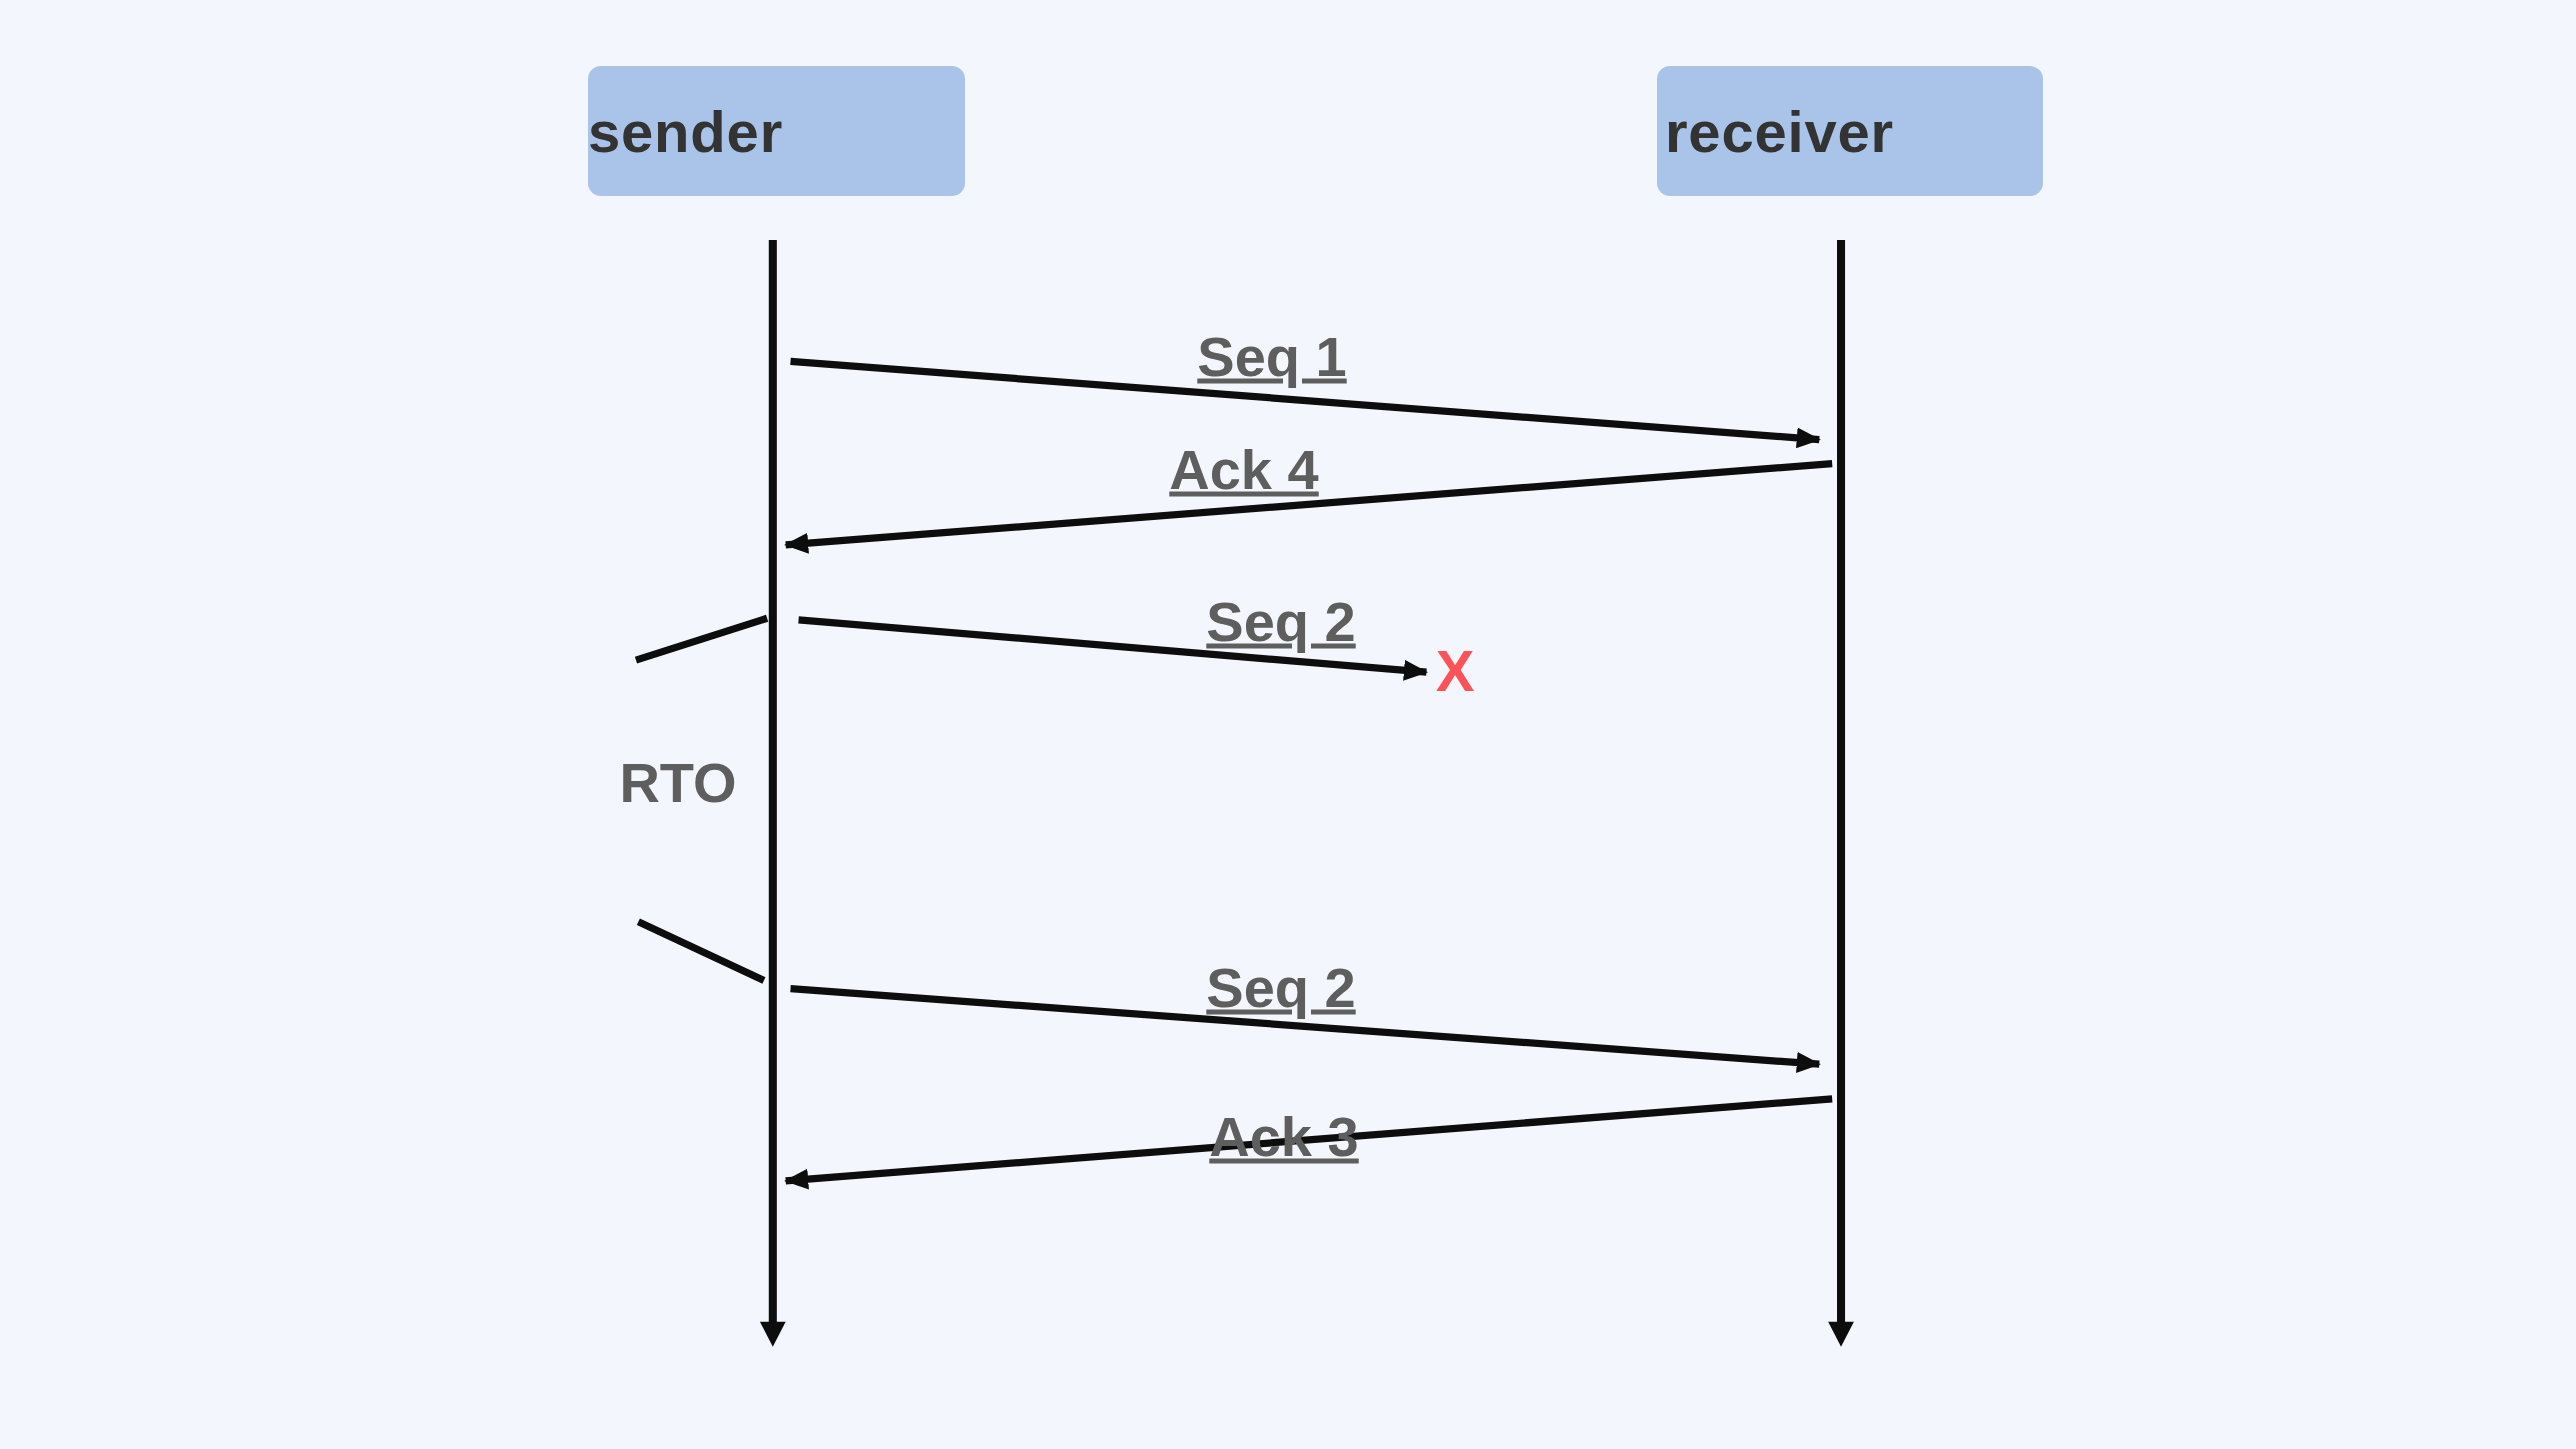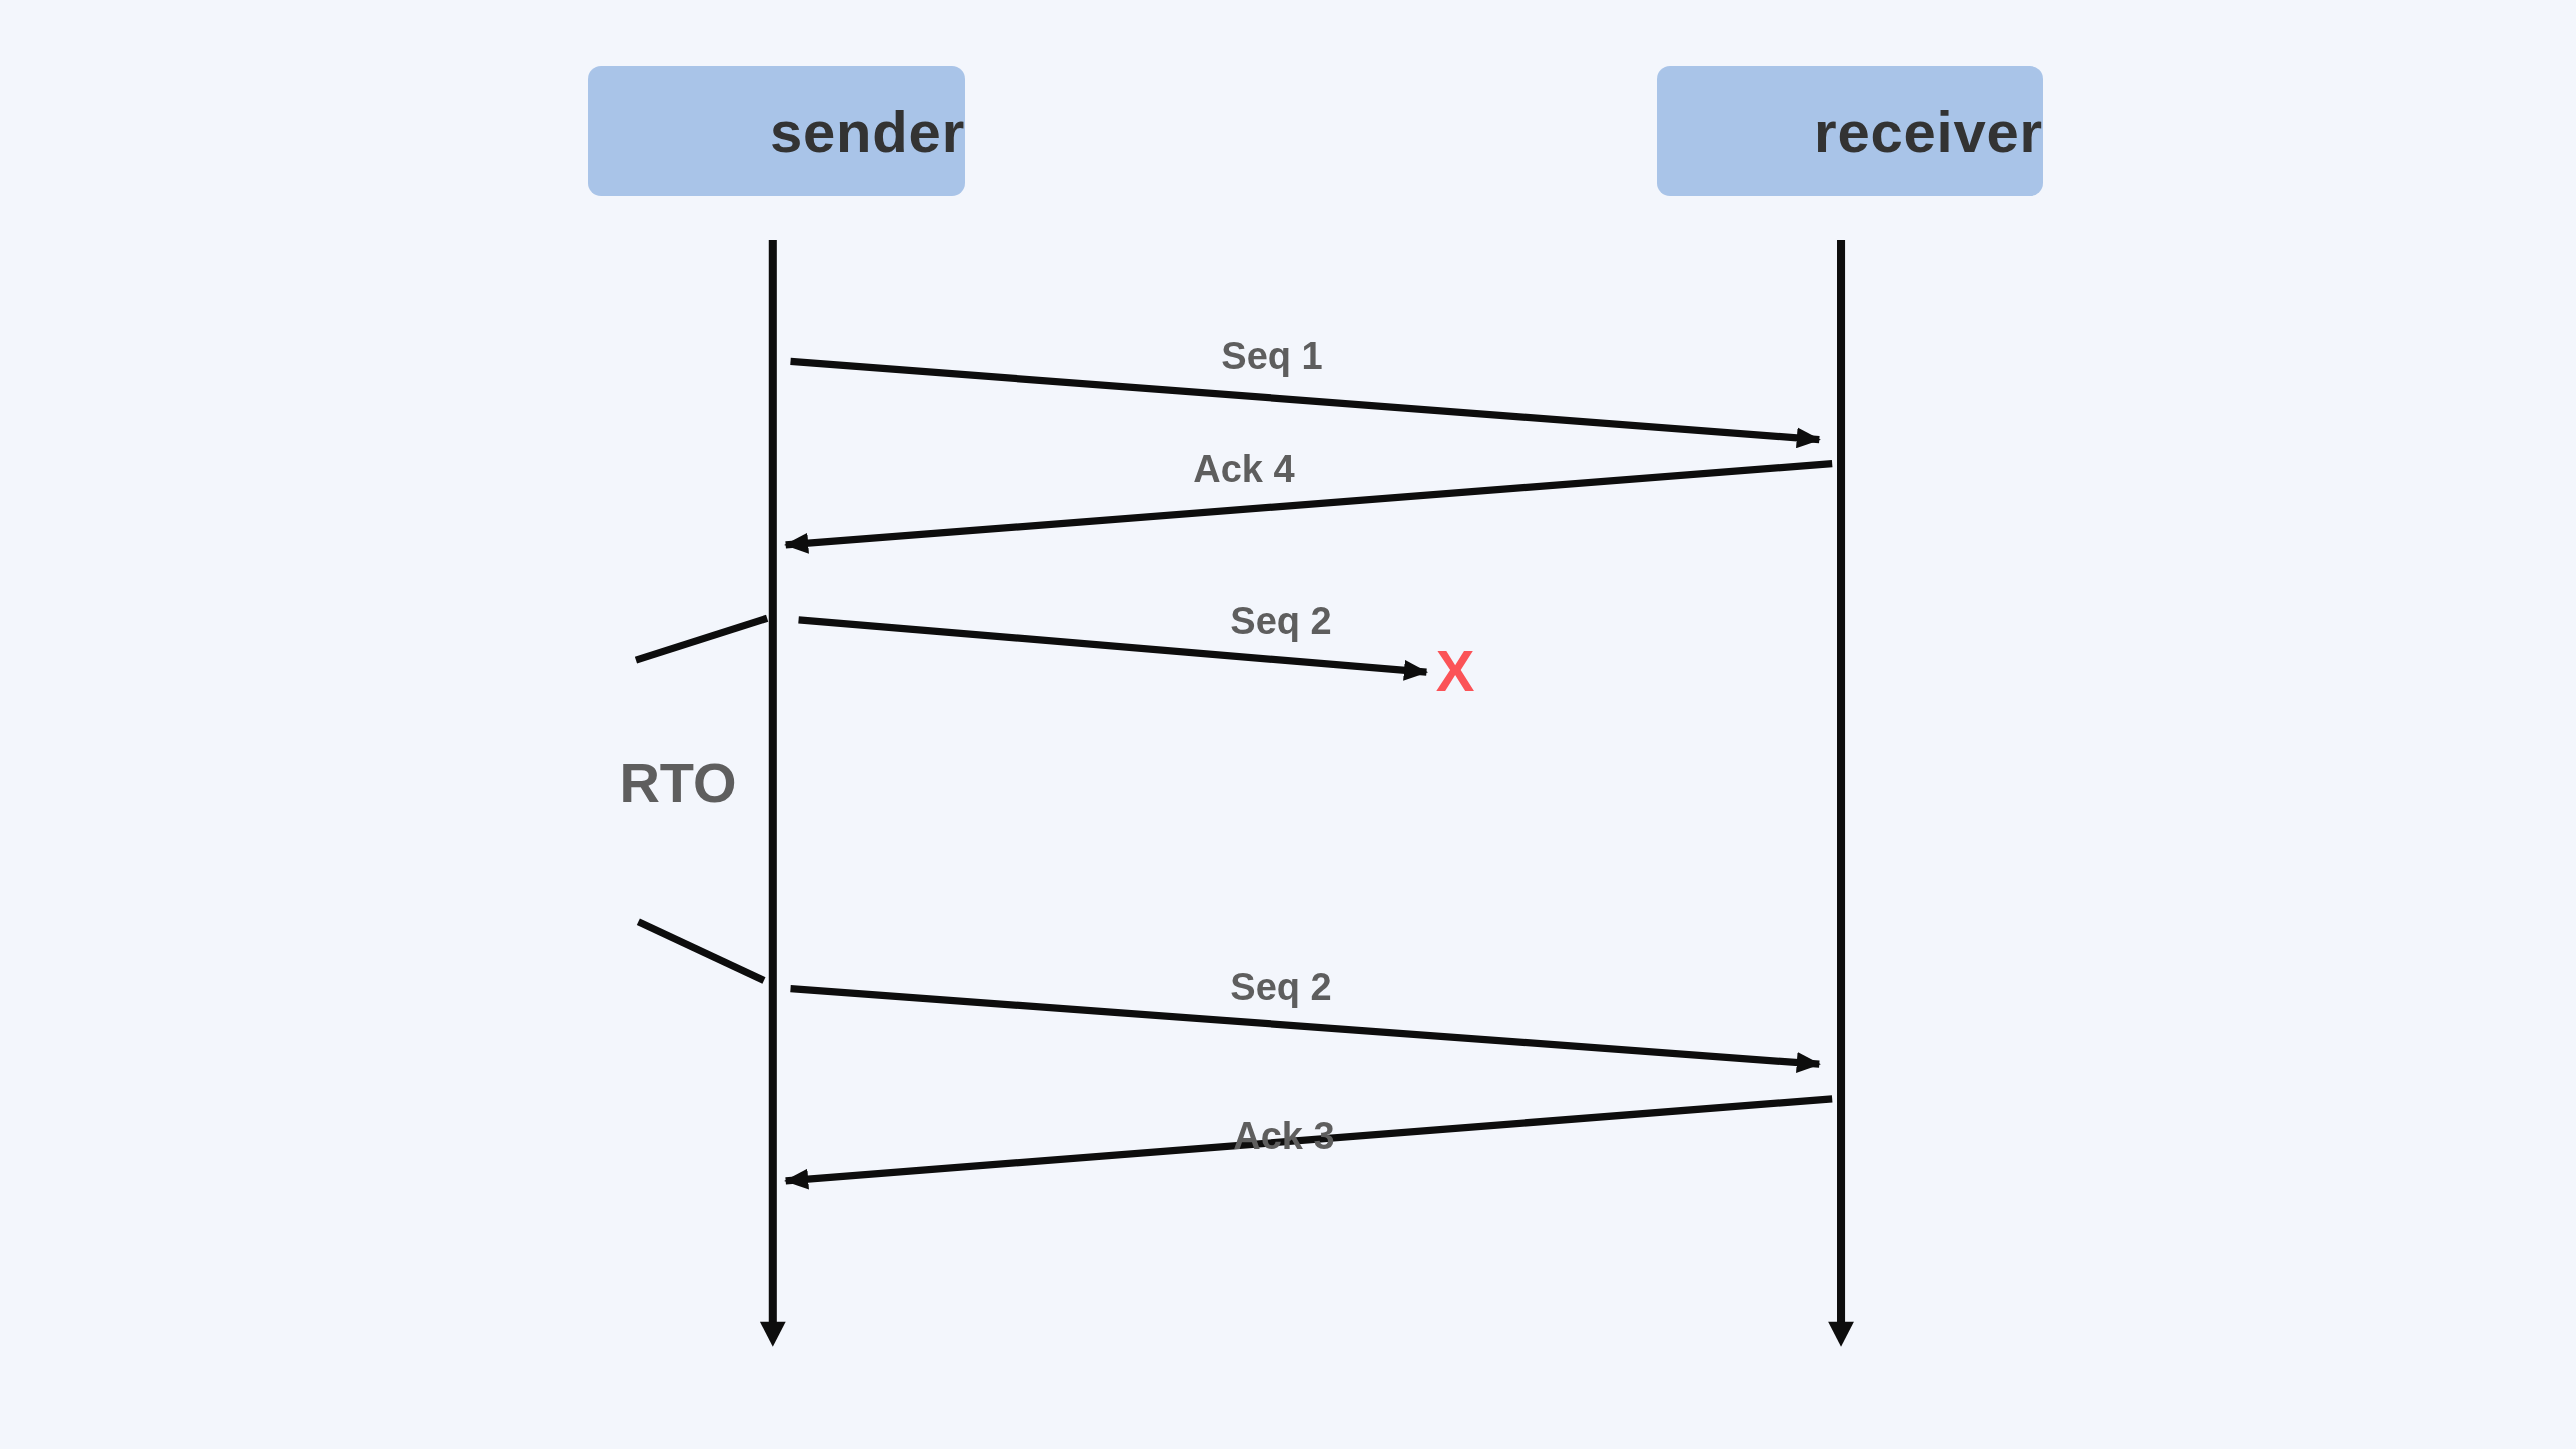--- a/index.html
+++ b/index.html
@@ -16,37 +16,38 @@
     background:var(--background);
     font-family:"Liberation Sans", sans-serif;
     overflow:hidden;
   }
   .canvas{position:relative;width:2576px;height:1449px;}
   .actor{
     position:absolute;
     top:66px;height:130px;
     background:var(--actor-fill);
     border-radius:13px;
-    display:flex;align-items:center;justify-content:flex-end;
+    display:flex;align-items:center;justify-content:flex-start;
     color:var(--actor-text);
     font-size:58px;font-weight:600;
     letter-spacing:0.8px;
   }
   .actor-sender{left:588px;width:377px;}
   .actor-receiver{left:1657px;width:378px;padding-left:8px;}
   .diagram-svg{position:absolute;left:0;top:0;}
   .stroke{stroke:var(--line);stroke-width:9;fill:none;}
   .lifeline{stroke:var(--line);stroke-width:10;fill:none;}
   .head{fill:var(--line);}
   .msg-label{
     position:absolute;
     transform:translate(-50%,-50%);
     color:var(--label-text);
-    font-size:38px;font-weight:600;
+    font-size:56px;font-weight:600;
     white-space:nowrap;
+    text-decoration:underline;
   }
   .rto-label{
     position:absolute;
     transform:translate(-50%,-50%);
     color:var(--label-text);
     font-size:56px;font-weight:600;margin-left:48px;
   }
   .loss-x{
     position:absolute;
     transform:translate(-50%,-50%);

